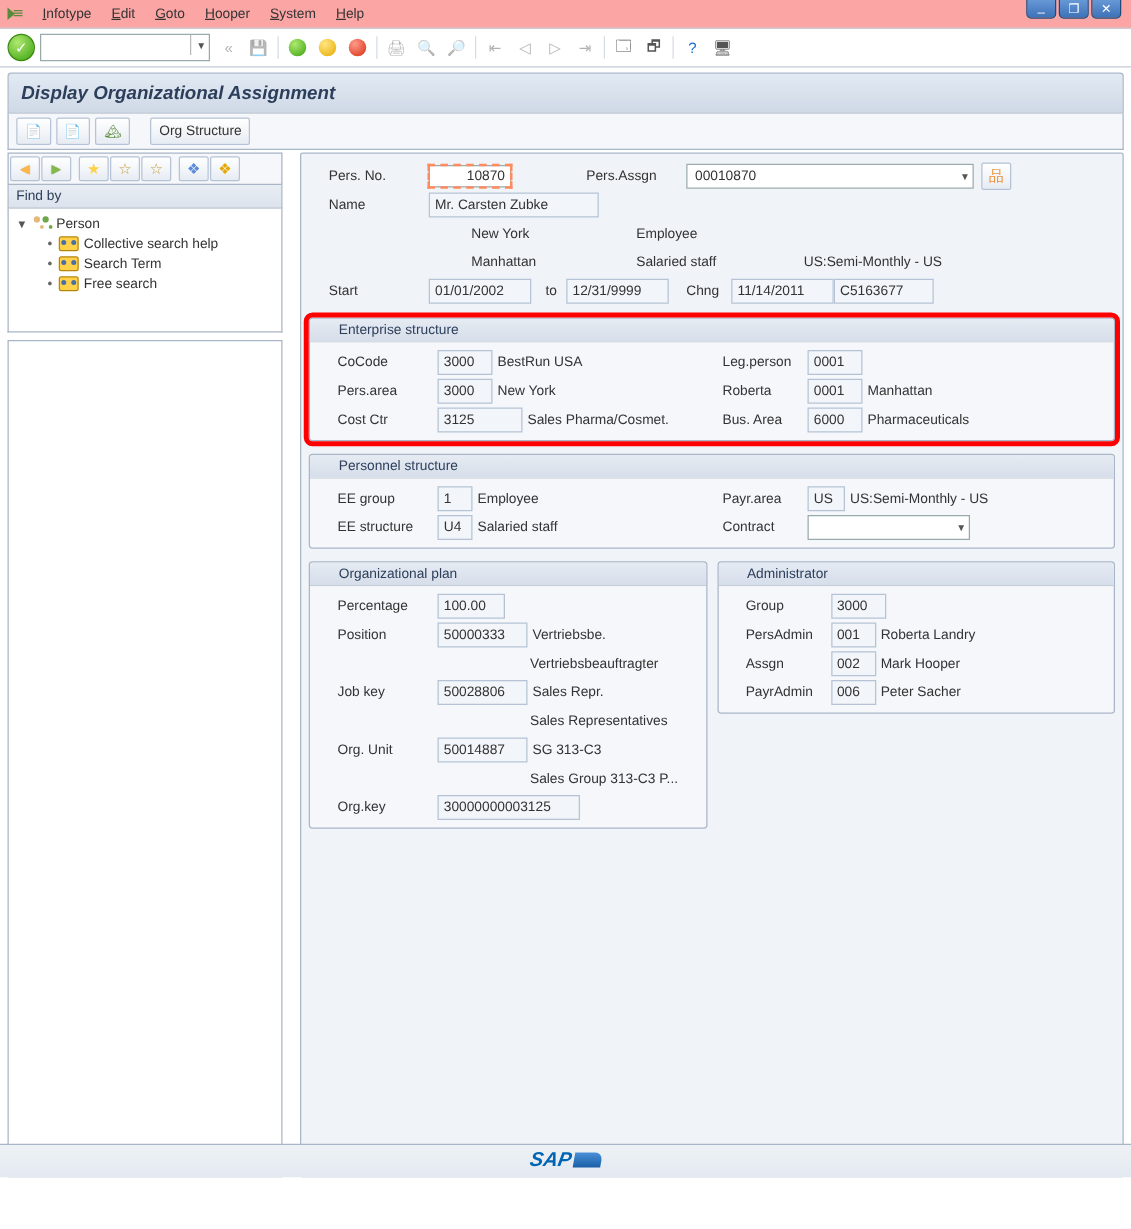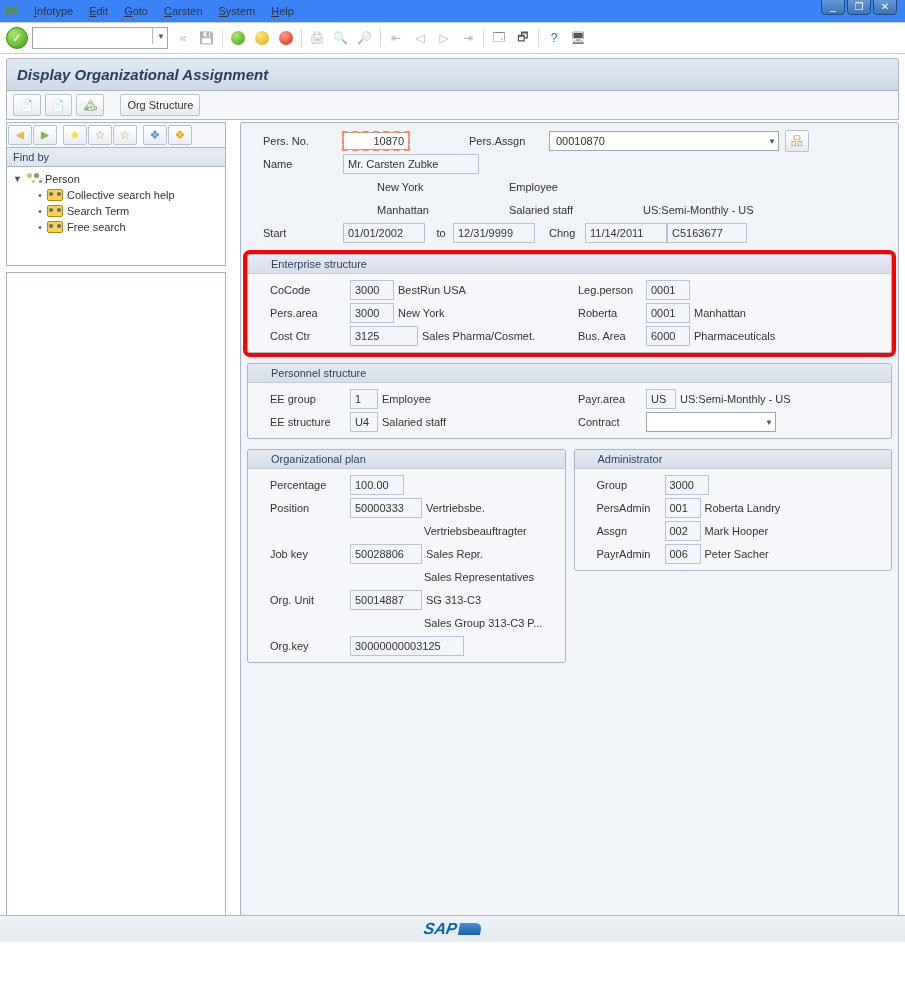--- a/index.html
+++ b/index.html
@@ -1,18 +1,18 @@
 <!DOCTYPE html>
 <html><head>
 <meta charset="utf-8">
 <style>
 body{margin:0;font:11px Arial,sans-serif;background:#fff;color:#333;overflow:hidden}
 .window{width:905px;position:relative}
 
-.menubar{height:22px;background:#3b82f6;border-bottom:1px solid #c4ccd6;display:flex;align-items:center;padding-left:4px}
+.menubar{height:22px;background:#fca5a5;border-bottom:1px solid #c4ccd6;display:flex;align-items:center;padding-left:4px}
 .menubar .nav-icon{width:14px;height:14px;margin:0 6px 0 2px;display:inline-block;position:relative}
 .menubar .nav-icon::before{content:"";position:absolute;border-left:6px solid #5a8a3a;border-top:5px solid transparent;border-bottom:5px solid transparent;left:0;top:2px}
 .menubar .nav-icon::after{content:"";position:absolute;width:7px;height:1px;background:#5a8a3a;left:5px;top:6px;box-shadow:0 2px 0 #5a8a3a,0 -2px 0 #5a8a3a}
 .menubar .menu-item{padding:3px 8px;cursor:pointer}
 .menubar .menu-item:first-letter{text-decoration:underline}
 .winctrl{position:absolute;right:8px;top:-2px;display:flex;gap:2px}
 .winctrl span{width:22px;height:15px;border:1px solid #1f4b7a;border-radius:0 0 4px 4px;background:linear-gradient(#6a9bd8,#3d72b8);display:flex;align-items:center;justify-content:center;color:#fff;font-size:10px}
 
 .std-toolbar{height:30px;border-bottom:1px solid #c4ccd6;display:flex;align-items:center;padding-left:6px;gap:2px}
 .ok-btn{width:20px;height:20px;border-radius:50%;background:radial-gradient(circle at 35% 30%,#aee96f,#3aa10f);border:1px solid #3a8a0f;display:flex;align-items:center;justify-content:center;color:#fff;font-size:12px}
@@ -87,21 +87,21 @@
 </head>
 <body>
 
 <div class="window">
 
   <div class="menubar">
     <span class="nav-icon"></span>
     <span class="menu-item">Infotype</span>
     <span class="menu-item">Edit</span>
     <span class="menu-item">Goto</span>
-    <span class="menu-item">Carsten</span>
+    <span class="menu-item">Hooper</span>
     <span class="menu-item">System</span>
     <span class="menu-item">Help</span>
     <div class="winctrl">
       <span>_</span>
       <span>❐</span>
       <span>✕</span>
     </div>
   </div>
 
   <div class="std-toolbar">

